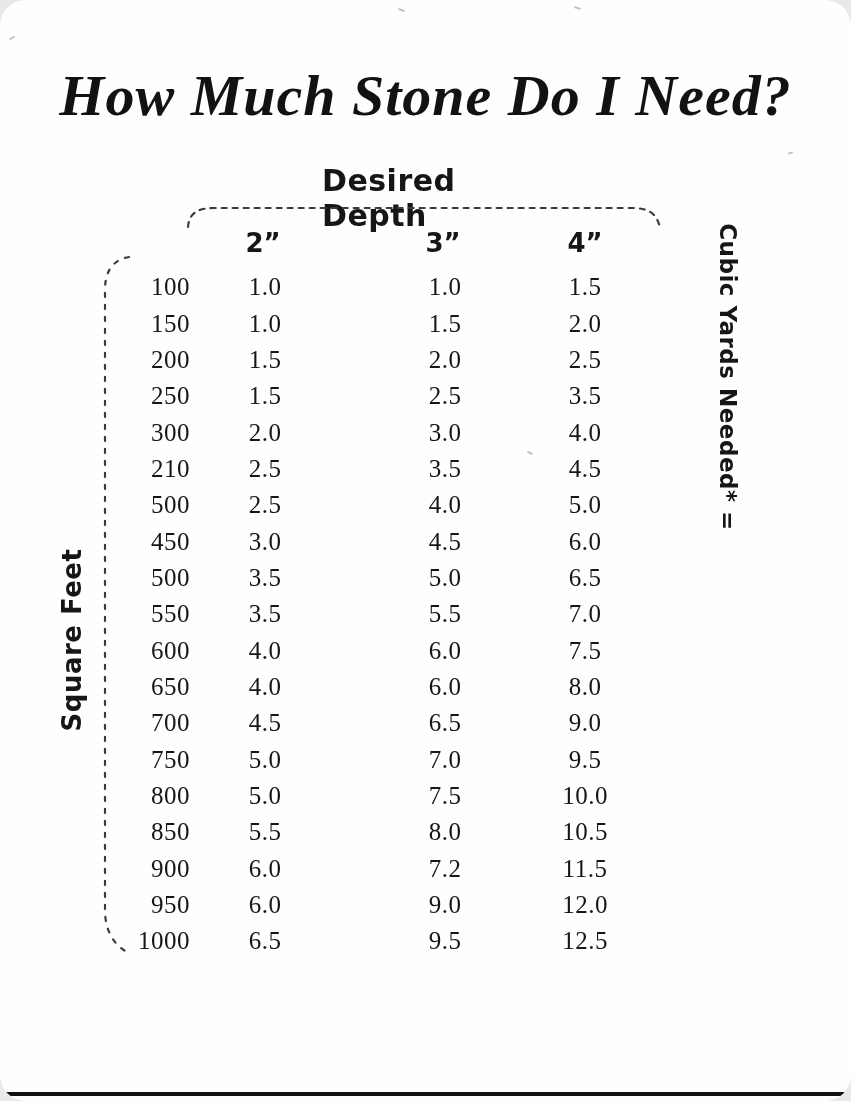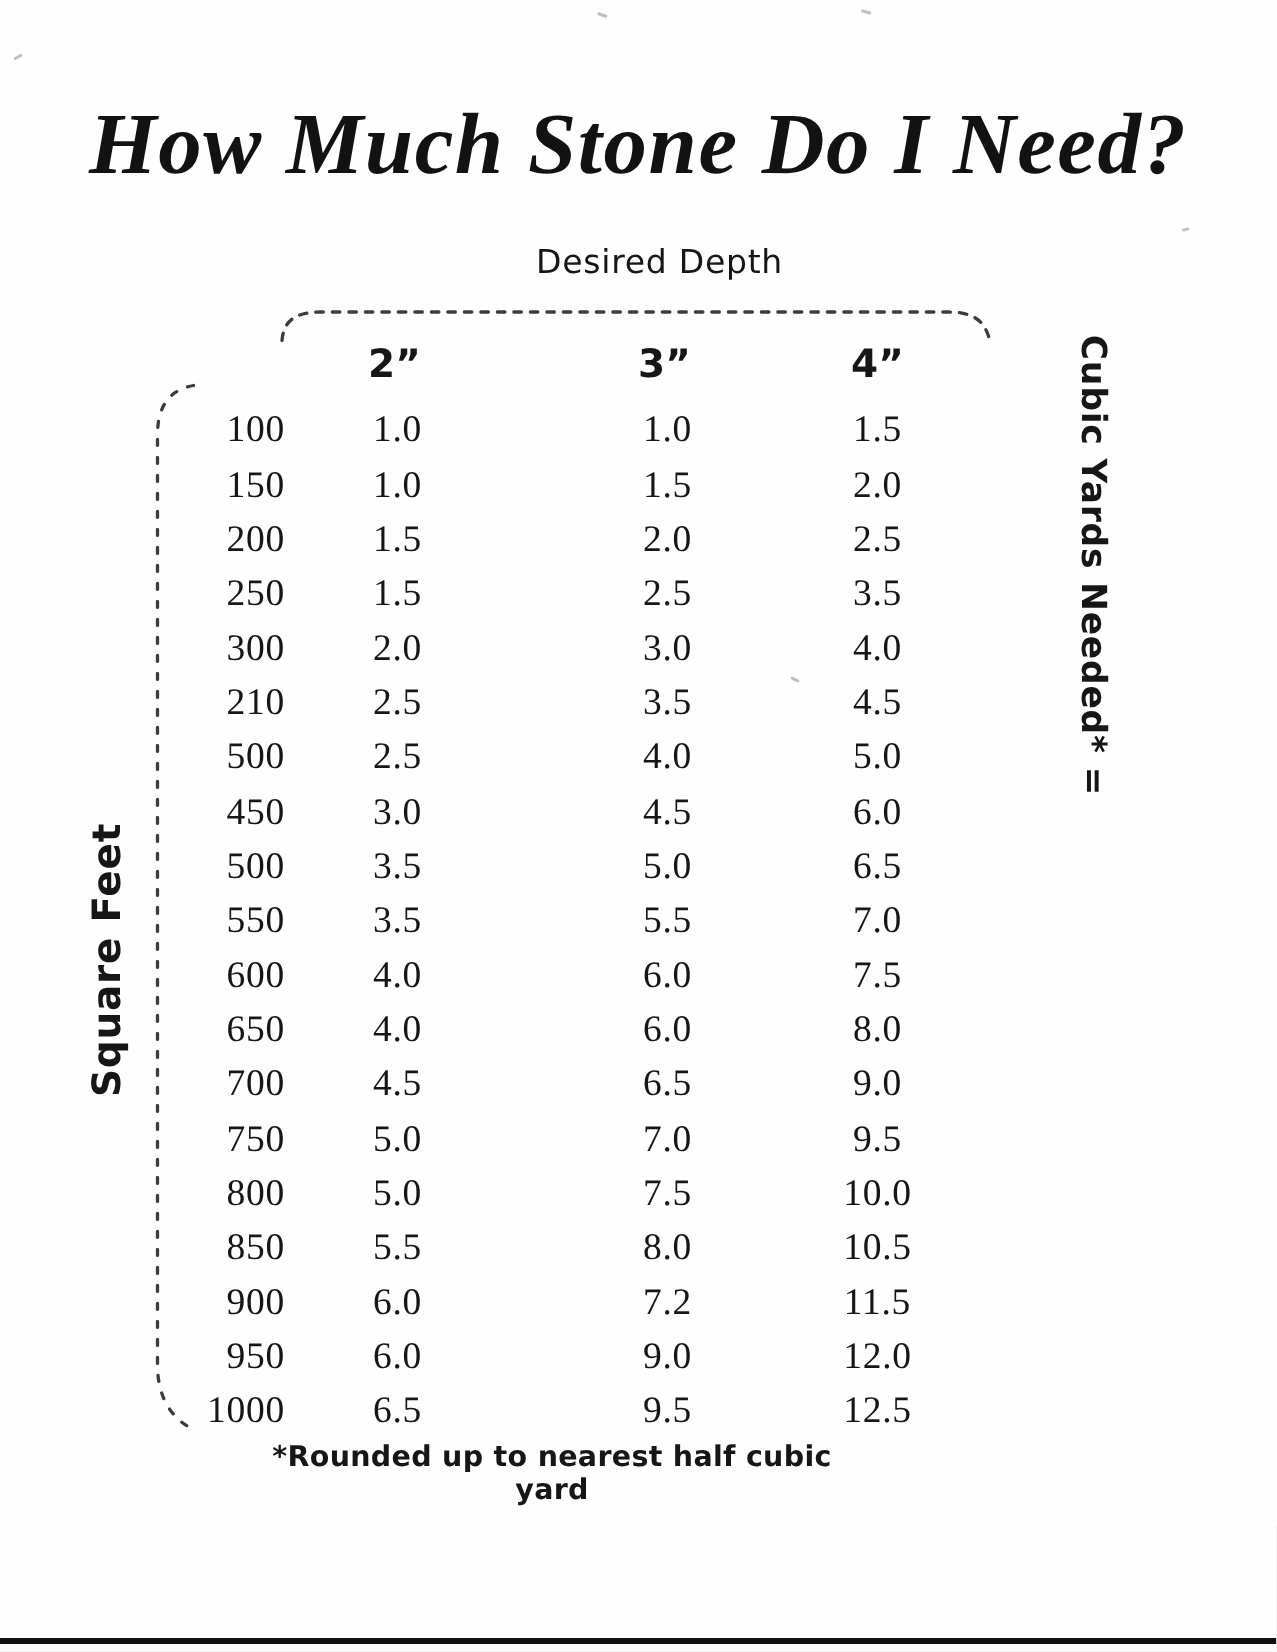--- a/index.html
+++ b/index.html
@@ -9,42 +9,43 @@
   }
   .page {
     position: relative;
     width: 851px;
     height: 1101px;
     background: #fefefe;
     overflow: hidden;
     font-family: "DejaVu Sans", sans-serif;
     color: #161616;
     margin: 0 auto;
+    border-radius: 26px;
   }
   .title {
     position: absolute;
     left: 0;
     top: 62px;
     width: 851px;
     text-align: center;
     font-family: "Liberation Serif", serif;
     font-style: italic;
     font-weight: 600;
     font-size: 58px;
     letter-spacing: 1px;
     color: #121212;
   }
   .depth-label {
     position: absolute;
     left: 322px;
     top: 163px;
     width: 200px;
-    text-align: right;
-    font-size: 22px;
-    font-weight: 400;
+    text-align: left;
+    font-size: 30px;
+    font-weight: 700;
     letter-spacing: 0.5px;
   }
   .brace-svg {
     position: absolute;
   }
   .col-header {
     position: absolute;
     top: 226px;
     width: 100px;
     height: 34px;
@@ -283,21 +284,20 @@
       <span class="cell sqft">1000</span>
       <span class="cell v0">6.5</span>
       <span class="cell v1">9.5</span>
       <span class="cell v2">12.5</span>
     </div>
   </div>
 
   <div class="side-label left">Square Feet</div>
   <div class="side-label right">Cubic Yards Needed* =</div>
 
-  <div class="footnote">*Rounded up to nearest half cubic yard</div>
 
   <div class="bottom-rule"></div>
 
   <span class="speck s1"></span>
   <span class="speck s2"></span>
   <span class="speck s3"></span>
   <span class="speck s4"></span>
   <span class="speck s5"></span>
 
 </div>

